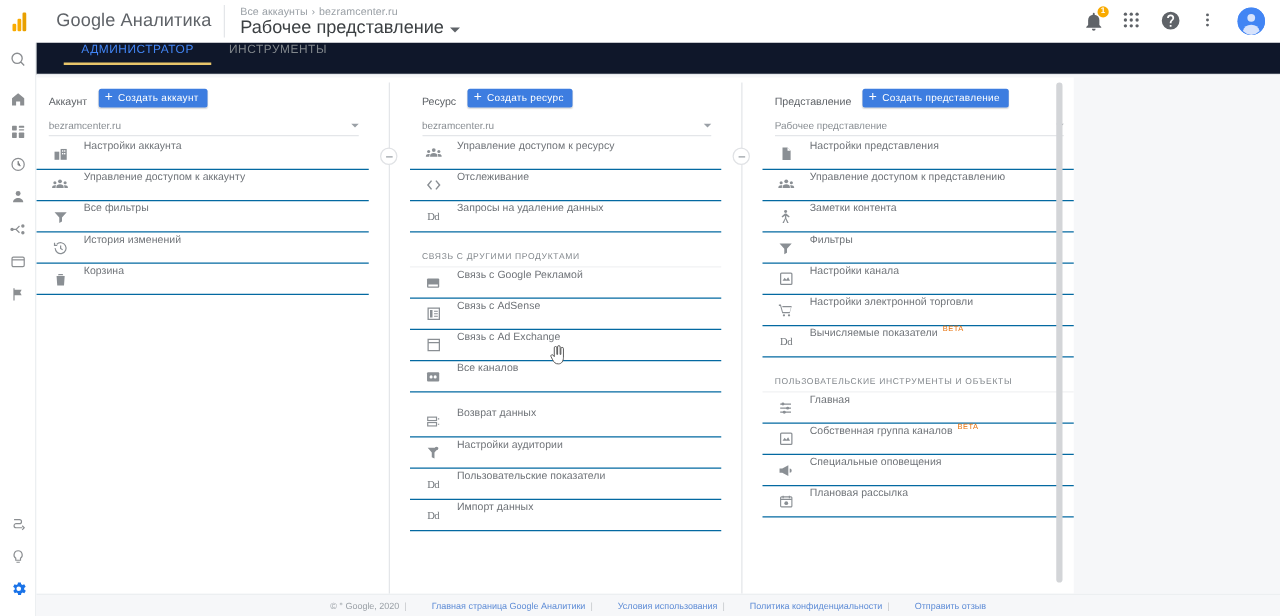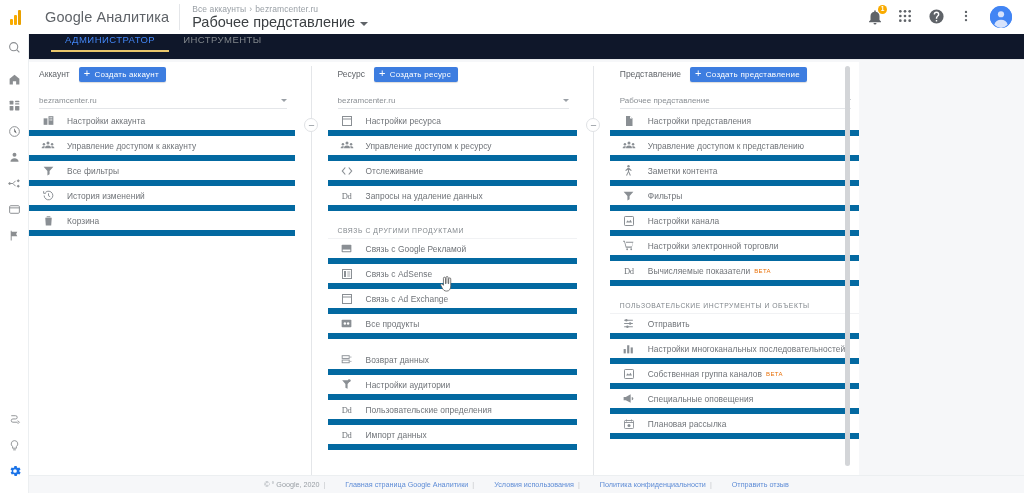--- a/index.html
+++ b/index.html
@@ -129,21 +129,21 @@
   .divider .collapse {
     position: absolute; left: -6.5px; top: 52px;
     width: 14px; height: 14px; border-radius: 50%;
     background: #ffffff; border: 1px solid #e0e2e5;
     display: flex; align-items: center; justify-content: center;
     cursor: pointer;
   }
   .divider .collapse svg { display: block; }
 
   .col-head {
-    display: flex; align-items: center; gap: 9px;
+    display: flex; align-items: flex-end; gap: 9px;
     height: 24px; padding-left: 10px;
   }
   .col-label { font-size: 8.5px; color: #5f6368; white-space: nowrap; }
   .btn-create {
     background: #3d7de0; color: #ffffff;
     font-size: 8px; letter-spacing: .25px;
     height: 15px; border-radius: 2px;
     display: flex; align-items: center; gap: 4px;
     padding: 0 7px 0 5px; cursor: pointer; white-space: nowrap;
     box-shadow: 0 1px 1px rgba(0,0,0,.14);
@@ -158,23 +158,23 @@
     cursor: pointer;
   }
   .select .val { font-size: 8px; color: #8a8f94; flex: 1; white-space: nowrap; }
   .select .arw {
     width: 0; height: 0; border-left: 3.5px solid transparent;
     border-right: 3.5px solid transparent; border-top: 3.5px solid #9aa0a6;
   }
 
   .list { margin-top: 2px; }
   .row {
-    height: 25px; display: flex; align-items: center;
+    height: 25px; display: flex; 
     padding: 0 8px 0 10px;
-    border-bottom: 6px solid #0369a1;
+    border-bottom: 1px solid #0369a1;
     cursor: pointer; position: relative;
   }
   .row .r-ic {
     width: 18px; min-width: 18px; display: flex; align-items: center; justify-content: center;
     margin-right: 10px;
   }
   .row .r-ic svg { display: block; }
   .row .r-tx {
     font-size: 8.4px; color: #6f7378; white-space: nowrap; letter-spacing: .05px;
   }
@@ -465,29 +465,20 @@
         <span>Создать ресурс</span>
       </div>
     </div>
     <div class="select">
       <span class="val">bezramcenter.ru</span>
       <span class="arw"></span>
     </div>
     <div class="list">
       <div class="row">
         <span class="r-ic">
-          <svg width="12" height="12" viewBox="0 0 24 24">
-              <rect x="3" y="3" width="18" height="18" fill="none" stroke="#8a8f94" stroke-width="2"></rect>
-              <path stroke="#8a8f94" stroke-width="2" d="M3 8h18"></path>
-            </svg>
-        </span>
-        <span class="r-tx">Настройки ресурса</span>
-      </div>
-      <div class="row">
-        <span class="r-ic">
           <svg width="14" height="14" viewBox="0 0 24 24">
               <g fill="#8a8f94">
                 <circle cx="12" cy="7" r="2.6"></circle>
                 <circle cx="5" cy="9" r="2.1"></circle>
                 <circle cx="19" cy="9" r="2.1"></circle>
                 <path d="M12 11c-3 0-5 1.6-5 3.6V16h10v-1.4c0-2-2-3.6-5-3.6zM5 12.5c-2.3 0-3.8 1.2-3.8 2.7V16H6v-1.4c0-.8.3-1.5.8-2.1zM19 12.5c2.3 0 3.8 1.2 3.8 2.7V16H18v-1.4c0-.8-.3-1.5-.8-2.1z"></path>
               </g>
             </svg>
         </span>
         <span class="r-tx">Управление доступом к ресурсу</span>
@@ -536,21 +527,21 @@
         <span class="r-tx">Связь с Ad Exchange</span>
       </div>
       <div class="row">
         <span class="r-ic">
           <svg width="13" height="13" viewBox="0 0 24 24">
               <rect x="3" y="5" width="18" height="14" rx="1.5" fill="#8a8f94"></rect>
               <circle cx="9" cy="12" r="2.3" fill="#fff"></circle>
               <circle cx="15" cy="12" r="2.3" fill="#fff"></circle>
             </svg>
         </span>
-        <span class="r-tx">Все продукты</span>
+        <span class="r-tx">Все каналов</span>
       </div>
 
       <div class="gap-row"></div>
 
       <div class="row">
         <span class="r-ic">
           <svg width="13" height="13" viewBox="0 0 24 24">
               <g fill="none" stroke="#8a8f94" stroke-width="1.7">
                 <rect x="4" y="5" width="13" height="5"></rect>
                 <rect x="4" y="13" width="13" height="5"></rect>
@@ -564,21 +555,21 @@
         <span class="r-ic">
           <svg width="13" height="13" viewBox="0 0 24 24">
               <path fill="#8a8f94" d="M4 4h16l-6 7v9l-4-2v-7z"></path>
               <circle cx="17" cy="5" r="2.6" fill="#8a8f94"></circle>
             </svg>
         </span>
         <span class="r-tx">Настройки аудитории</span>
       </div>
       <div class="row">
         <span class="r-ic dd-glyph">Dd</span>
-        <span class="r-tx">Пользовательские определения</span>
+        <span class="r-tx">Пользовательские показатели</span>
       </div>
       <div class="row">
         <span class="r-ic dd-glyph">Dd</span>
         <span class="r-tx">Импорт данных</span>
       </div>
     </div>
   </div>
 
   <div class="divider">
     <div class="collapse">
@@ -673,33 +664,21 @@
         <span class="r-ic">
           <svg width="13" height="13" viewBox="0 0 24 24">
               <g stroke="#8a8f94" stroke-width="1.8">
                 <path d="M4 6h16M4 12h16M4 18h16"></path>
               </g>
               <circle cx="8" cy="6" r="2.2" fill="#8a8f94"></circle>
               <circle cx="15" cy="12" r="2.2" fill="#8a8f94"></circle>
               <circle cx="10" cy="18" r="2.2" fill="#8a8f94"></circle>
             </svg>
         </span>
-        <span class="r-tx">Отправить</span>
-      </div>
-      <div class="row">
-        <span class="r-ic">
-          <svg width="13" height="13" viewBox="0 0 24 24">
-              <g fill="#8a8f94">
-                <rect x="3" y="13" width="4" height="8"></rect>
-                <rect x="9.5" y="6" width="4" height="15"></rect>
-                <rect x="16" y="10" width="4" height="11"></rect>
-              </g>
-            </svg>
-        </span>
-        <span class="r-tx">Настройки многоканальных последовательностей</span>
+        <span class="r-tx">Главная</span>
       </div>
       <div class="row">
         <span class="r-ic">
           <svg width="12" height="12" viewBox="0 0 24 24">
               <rect x="3" y="3" width="18" height="18" rx="1.5" fill="none" stroke="#8a8f94" stroke-width="2"></rect>
               <path fill="#8a8f94" d="M6 15l3.5-4.5 2.5 3 3-4L18 15z"></path>
             </svg>
         </span>
         <span class="r-tx">Собственная группа каналов</span>
         <span class="beta">BETA</span>

